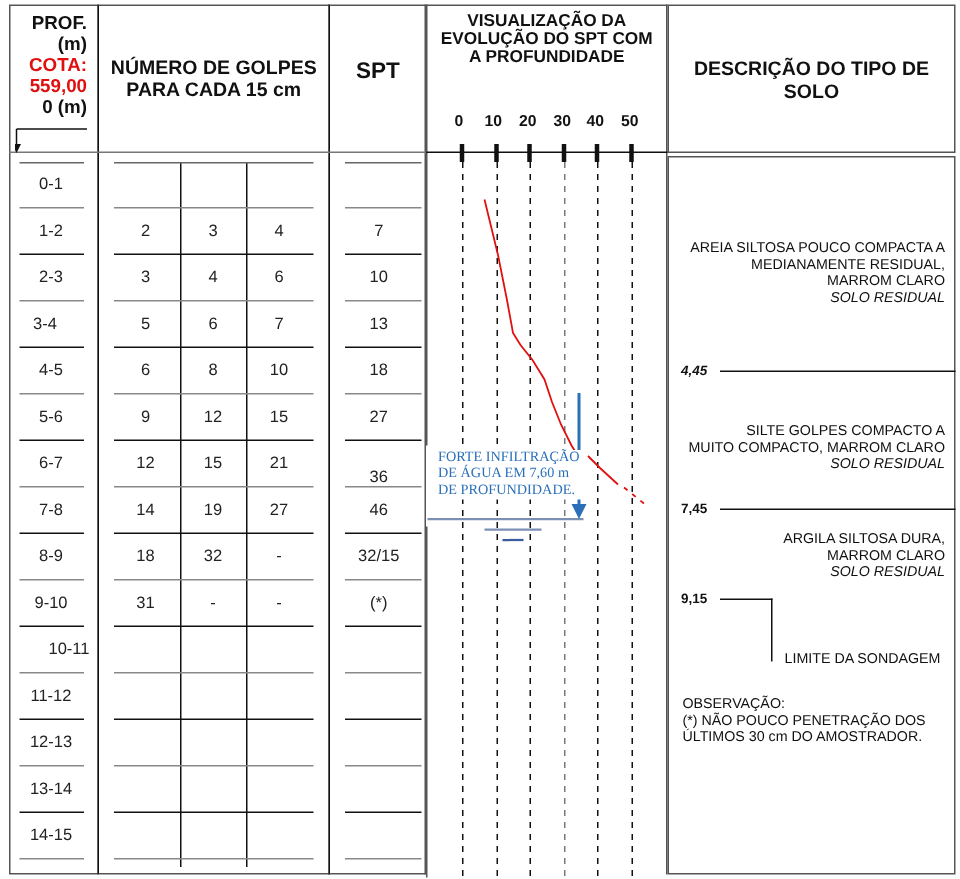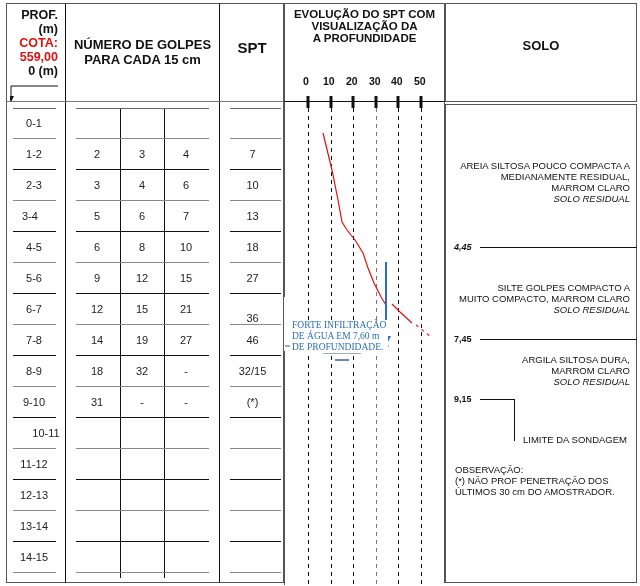--- a/index.html
+++ b/index.html
@@ -9,21 +9,21 @@
   .frame { position:absolute; border:1px solid #555; box-sizing:border-box; }
   .vline { position:absolute; width:1px; background:#111; }
   .hdr { font-weight:bold; text-align:center; font-size:13px; line-height:15px; }
   .cell { position:absolute; text-align:center; font-size:11px; color:#222; }
   .prof-top { position:absolute; right:14px; top:8px; text-align:right; font-weight:bold; font-size:12.5px; line-height:14px; }
   .red { color:#e01010; }
   .desc { position:absolute; right:10px; text-align:right; font-size:9.5px; line-height:11px; color:#111; }
   .desc .it { font-style:italic; }
   .depth-lbl { position:absolute; font-size:9px; font-weight:bold; }
   .note { position:absolute; font-size:9.5px; line-height:11px; }
-  .annot { position:absolute; font-family:"Liberation Serif", serif; font-size:9.5px; line-height:11px; color:#2a6fb8; background:#fff; padding:0 2px;margin-top:20px; }
+  .annot { position:absolute; font-family:"Liberation Serif", serif; font-size:9.5px; line-height:11px; color:#2a6fb8; background:#fff; padding:0 2px; }
 </style>
 </head>
 <body>
 
 <div class="frame" style="left:6px;top:3px;width:60px;height:580px;"></div>
 <div class="frame" style="left:65px;top:3px;width:155px;height:580px;border-left:1px solid #111;"></div>
 <div class="frame" style="left:219px;top:3px;width:65px;height:580px;border-left:1px solid #111;"></div>
 
 <div class="abs" style="left:284px;top:3px;width:161px;height:1px;background:#555;"></div>
 <div class="abs" style="left:284px;top:3px;width:1px;height:294px;background:#555;"></div>
@@ -52,35 +52,36 @@
   </svg>
 </div>
 
 <div class="abs hdr" style="left:66px;top:37px;width:153px;">
   <div>NÚMERO DE GOLPES</div>
   <div>PARA CADA 15 cm</div>
 </div>
 <div class="abs hdr" style="left:220px;top:40px;width:64px;font-size:15px;">SPT</div>
 
 <div class="abs hdr" style="left:285px;top:8px;width:159px;font-size:11.5px;line-height:12px;">
+  <div>VISUALIZAÇÃO DA</div>
   <div>EVOLUÇÃO DO SPT COM</div>
-  <div>VISUALIZAÇÃO DA</div>
   <div>A PROFUNDIDADE</div>
 </div>
 
 <div class="abs" style="left:0;top:75px;width:640px;height:14px;font-size:10.5px;font-weight:bold;">
   <span class="abs" style="left:303px;">0</span>
   <span class="abs" style="left:323px;">10</span>
   <span class="abs" style="left:346px;">20</span>
   <span class="abs" style="left:369px;">30</span>
   <span class="abs" style="left:391px;">40</span>
   <span class="abs" style="left:414px;">50</span>
 </div>
 
 <div class="abs hdr" style="left:446px;top:38px;width:190px;">
+  <div>DESCRIÇÃO DO TIPO DE</div>
   <div>SOLO</div>
 </div>
 
 <svg class="abs" style="left:285px;top:90px;" width="159" height="496">
 
   <g stroke="#111" stroke-width="3">
     <line x1="23" y1="6" x2="23" y2="18"></line>
     <line x1="46" y1="6" x2="46" y2="18"></line>
     <line x1="68" y1="6" x2="68" y2="18"></line>
     <line x1="91" y1="6" x2="91" y2="18"></line>
@@ -270,15 +271,15 @@
   <div>MARROM CLARO</div>
   <div class="it">SOLO RESIDUAL</div>
 </div>
 <div class="depth-lbl" style="left:454px;top:394px;">9,15</div>
 <div class="abs" style="left:480px;top:399px;width:35px;height:1px;background:#111;"></div>
 <div class="abs" style="left:514px;top:399px;width:1px;height:42px;background:#111;"></div>
 <div class="note" style="left:523px;top:434px;">LIMITE DA SONDAGEM</div>
 
 <div class="note" style="left:455px;top:464px;">
   <div>OBSERVAÇÃO:</div>
-  <div>(*) NÃO PROF PENETRAÇÃO DOS</div>
+  <div>(*) NÃO POUCO PENETRAÇÃO DOS</div>
   <div>ÚLTIMOS 30 cm DO AMOSTRADOR.</div>
 </div>
 
 </body></html>

